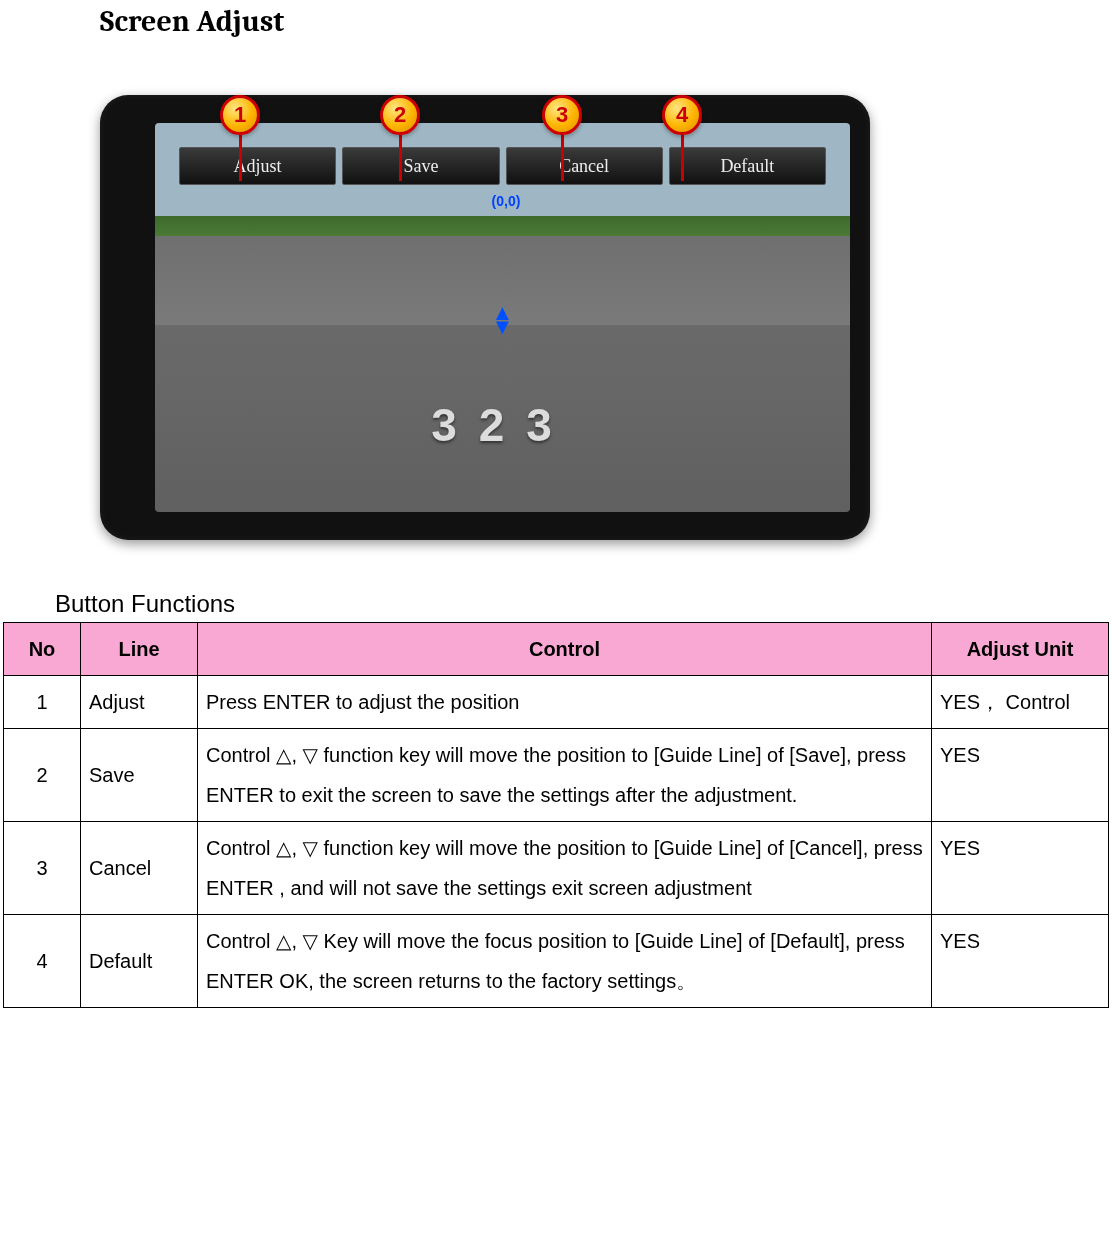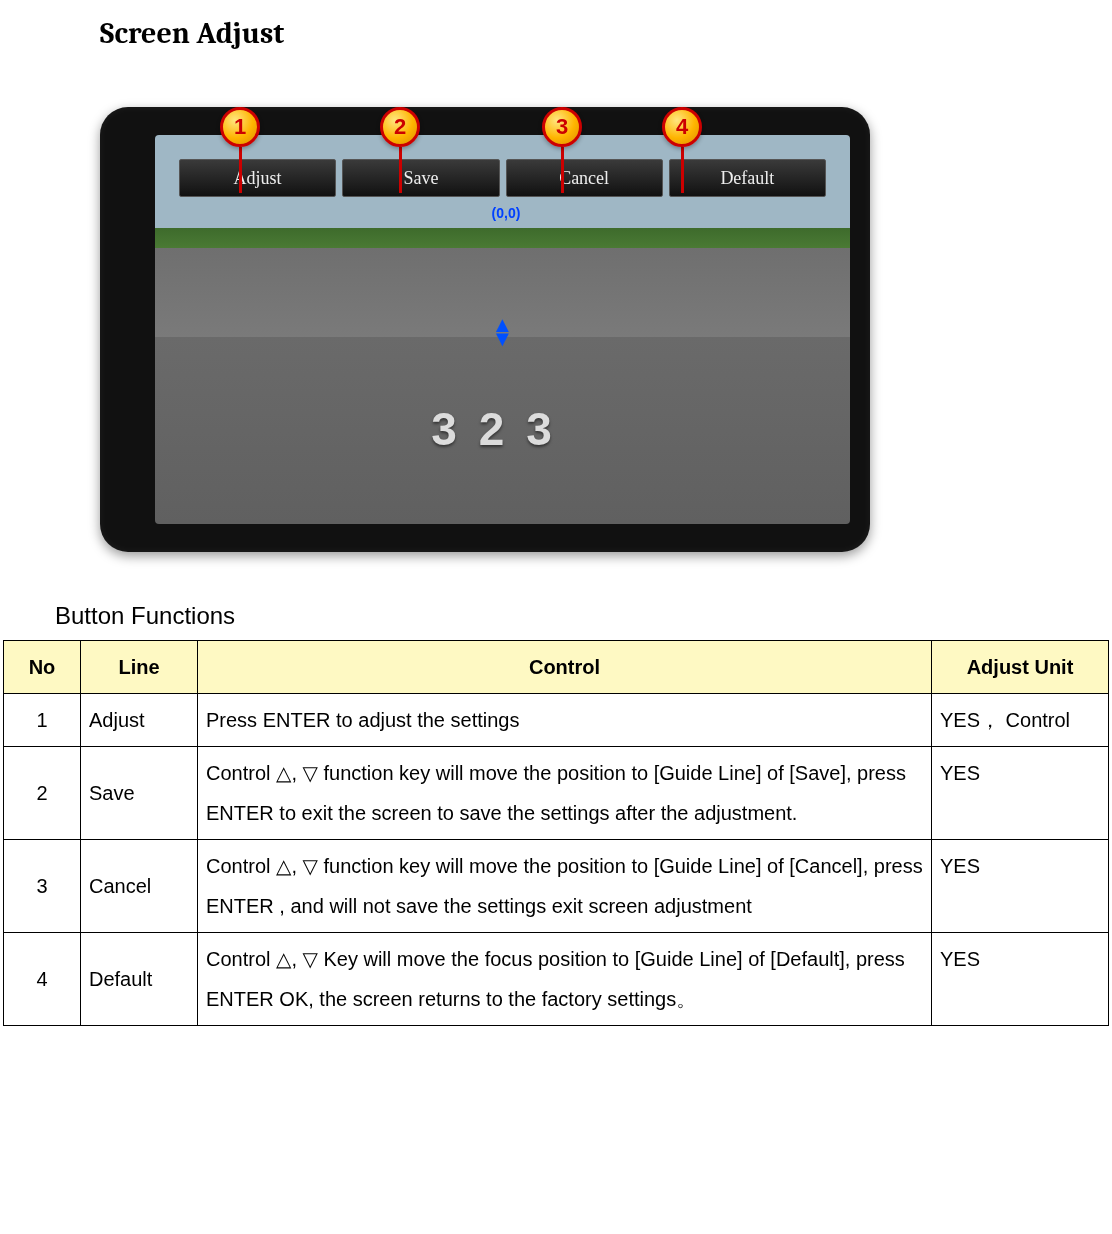--- a/index.html
+++ b/index.html
@@ -1,16 +1,16 @@
 <!DOCTYPE html>
 <html><head>
 <meta charset="utf-8">
 <style>
   html,body{margin:0;padding:0;background:#fff;font-family:"Segoe UI",Arial,sans-serif;color:#000;}
-  .page{width:1112px;margin:12px auto;padding:0 0 40px 0;box-sizing:border-box;}
+  .page{width:1112px;margin:0 auto;padding:0 0 40px 0;box-sizing:border-box;}
   .title{font-family:Cambria,Georgia,serif;font-weight:700;font-size:30px;padding:4px 0 0 100px;}
   .device-wrap{margin:20px 0 0 100px;position:relative;width:770px;}
   .callouts{position:absolute;top:0;left:0;width:100%;pointer-events:none;z-index:5;}
   .call{position:absolute;top:0;text-align:center;}
   .bubble{display:inline-block;width:34px;height:34px;border-radius:50%;background:radial-gradient(circle at 35% 30%,#ffe680,#ffb400 55%,#d98e00);border:3px solid #c00;color:#c00;font-weight:700;font-size:22px;line-height:34px;box-shadow:0 2px 4px rgba(0,0,0,.3);}
   .stick{width:3px;height:46px;background:#c00;margin:0 auto;}
   .call.c1{left:120px;}
   .call.c2{left:280px;}
   .call.c3{left:442px;}
   .call.c4{left:562px;}
@@ -20,26 +20,26 @@
       linear-gradient(to bottom,
         #9fb7c5 0%, #9fb7c5 24%,
         #3e6b2c 24%, #4a7a34 29%,
         #6f6f6f 29%, #7a7a7a 52%,
         #6a6a6a 52%, #606060 100%);
    }
   .menubar{position:absolute;top:24px;left:24px;right:24px;height:38px;display:flex;gap:6px;}
   .mbtn{flex:1;background:linear-gradient(#3a3a3a,#111);border:1px solid #555;color:#eee;font-family:Georgia,serif;font-size:18px;display:flex;align-items:center;justify-content:center;border-radius:2px;}
   .coord{position:absolute;top:70px;left:0;right:0;text-align:center;color:#0040ff;font-weight:600;font-size:14px;padding-left:7px;}
   .arrows{position:absolute;top:50%;left:50%;transform:translate(-50%,-12px);font-size:22px;color:#0050ff;line-height:14px;text-align:center;}
-  .pavenum{position:absolute;bottom:68px;left:0;right:0;text-align:center;color:#dcdcdc;font-size:46px;letter-spacing:22px;font-weight:700;text-shadow:0 2px 3px rgba(0,0,0,.5);}
+  .pavenum{position:absolute;bottom:60px;left:0;right:0;text-align:center;color:#dcdcdc;font-size:46px;letter-spacing:22px;font-weight:700;text-shadow:0 2px 3px rgba(0,0,0,.5);}
 
-  .subtitle{font-size:24px;padding:50px 0 10px 55px;}
+  .subtitle{font-size:24px;padding:50px 0 4px 55px;}
   table.func{width:calc(100% - 6px);margin-left:3px;border-collapse:collapse;font-size:20px;}
   table.func th,table.func td{border:1px solid #000;padding:6px 8px;vertical-align:middle;line-height:2.0;}
-  table.func th{background:#fef9c3;color:#000;font-weight:700;text-align:center;}
+  table.func th{background:#f9a8d4;color:#000;font-weight:700;text-align:center;}
   .col-no{width:60px;text-align:center;}
   .col-name{width:100px;}
   .col-sw{width:160px;vertical-align:top;}
   td.center{text-align:center;}
 </style>
 </head>
 <body>
 
 <div class="page">
   <div class="title">Screen Adjust</div>
@@ -74,21 +74,21 @@
         <th class="col-no">No</th>
         <th class="col-name">Line</th>
         <th>Control</th>
         <th class="col-sw">Adjust Unit</th>
       </tr>
     </thead>
     <tbody>
       <tr>
         <td class="col-no center">1</td>
         <td class="col-name">Adjust</td>
-        <td>Press ENTER to adjust the settings</td>
+        <td>Press ENTER to adjust the position</td>
         <td class="col-sw">YES， Control</td>
       </tr>
       <tr>
         <td class="col-no center">2</td>
         <td class="col-name">Save</td>
         <td>Control △, ▽ function key will move the position to [Guide Line] of [Save], press ENTER to exit the screen to save the settings after the adjustment.</td>
         <td class="col-sw" style="vertical-align:top">YES</td>
       </tr>
       <tr>
         <td class="col-no center">3</td>

